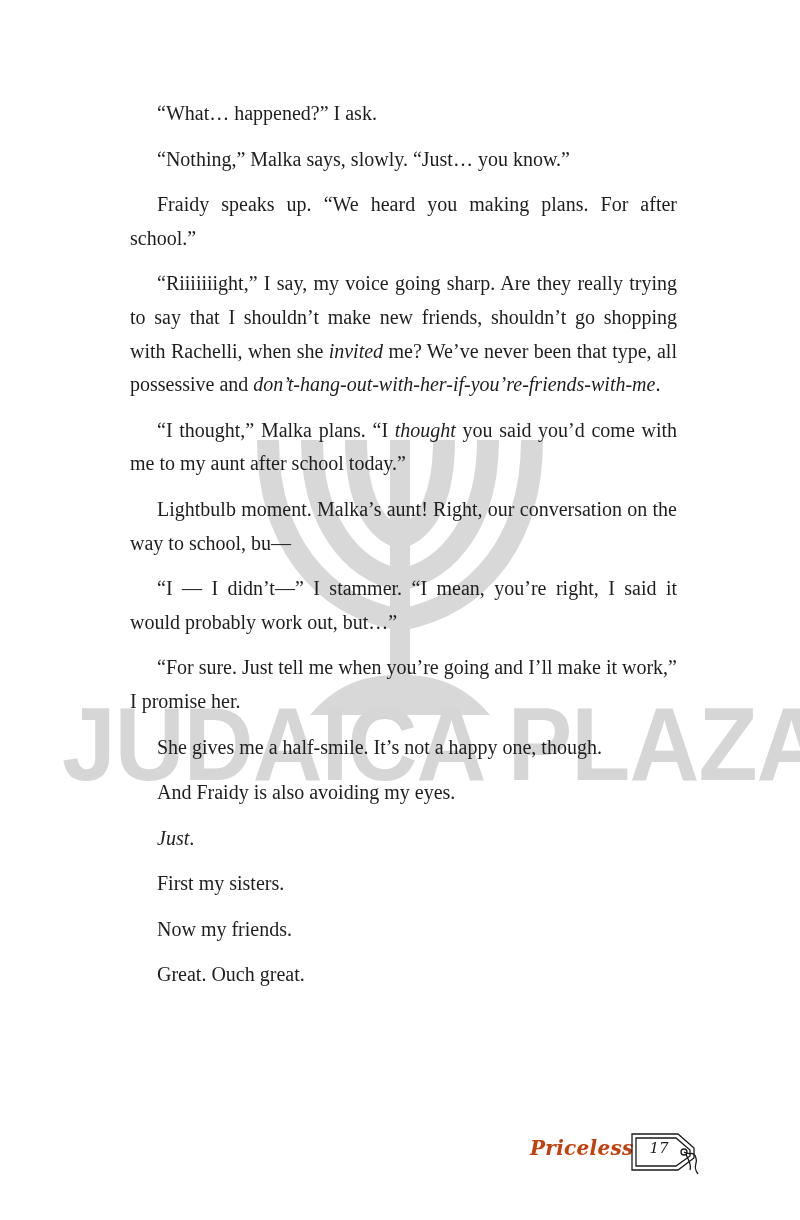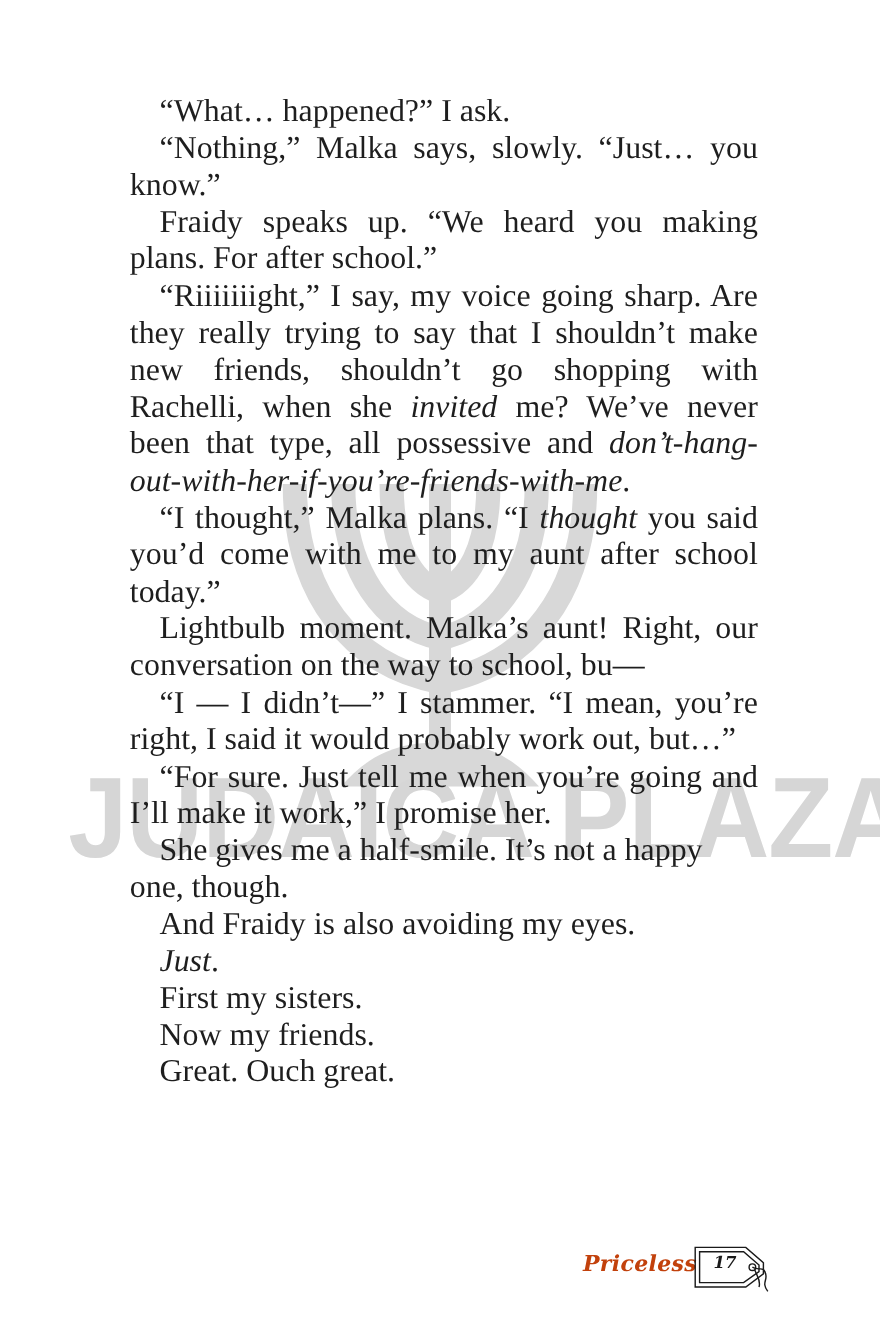--- a/index.html
+++ b/index.html
@@ -9,34 +9,34 @@
   }
   .watermark-menorah { position: absolute; left: 250px; top: 430px; width: 300px; height: 290px; z-index: 0; }
   .watermark-text {
     position: absolute; left: 62px; top: 694px; width: 680px; height: 100px; z-index: 0;
     font-family: "Liberation Sans", "DejaVu Sans", sans-serif; font-weight: bold;
     font-size: 104px; line-height: 100px; color: #d6d6d6; letter-spacing: -1px; white-space: nowrap;
     transform: scaleX(0.93); transform-origin: left top;
   }
   .page-body { position: absolute; left: 118px; top: 85px; width: 571px; z-index: 1; }
   .para {
-    margin: 0; font-size: 29px; line-height: 33.6px; text-align: justify; text-indent: 27px;
+    margin: 12px; font-size: 20px; line-height: 33.6px; text-align: justify; text-indent: 27px;
     word-spacing: 0px;
   }
   .para.short { text-align: left; }
   .para em { }
   .footer { position: absolute; left: 530px; top: 1130px; height: 50px; width: 180px; z-index: 1; }
   .footer-title {
     position: absolute; left: 0; top: 6px; font-family: "DejaVu Serif", serif; font-style: italic; font-weight: bold;
     font-size: 20px; color: #c2410c; letter-spacing: 0.3px;
   }
   .footer-tag { position: absolute; left: 100px; top: 0px; width: 72px; height: 48px; }
   .page-number {
     position: absolute; left: 114px; top: 9px; width: 30px; text-align: center;
-    font-family: "DejaVu Serif", serif; font-weight: bold; font-style: italic; font-size: 15px; color: #1a1a1a;
+    font-family: "DejaVu Serif", serif; font-weight: normal; font-style: italic; font-size: 15px; color: #1a1a1a;
   }
 </style>
 </head>
 <body>
 
 <svg class="watermark-menorah" viewBox="0 0 300 290">
   <g fill="none" stroke="#d8d8d8" stroke-width="22" stroke-linecap="butt">
 
     <path d="M18 10 C 18 110, 70 175, 150 190"></path>
     <path d="M282 10 C 282 110, 230 175, 150 190"></path>

